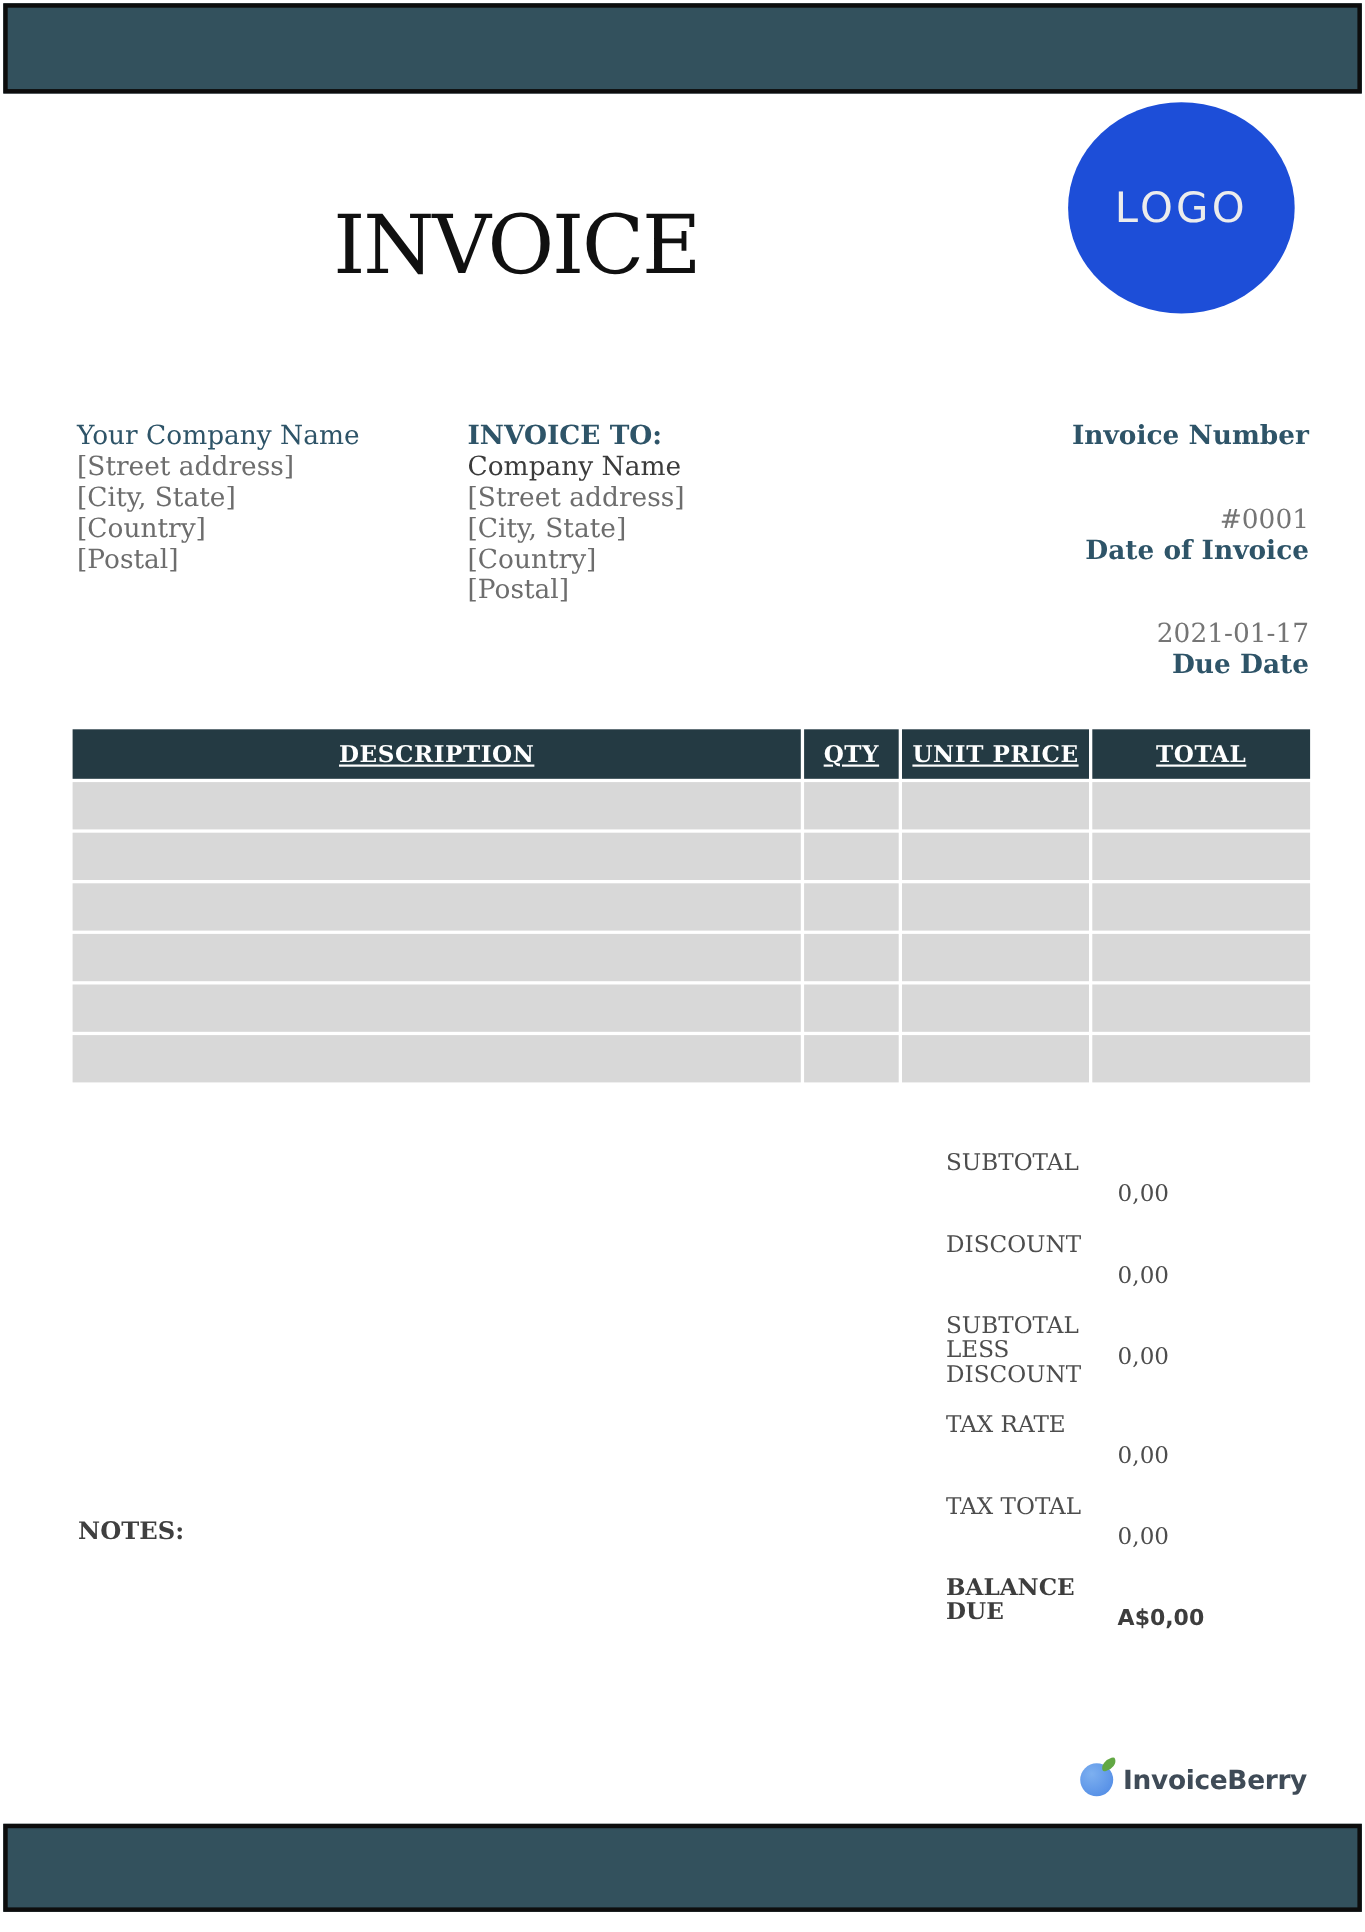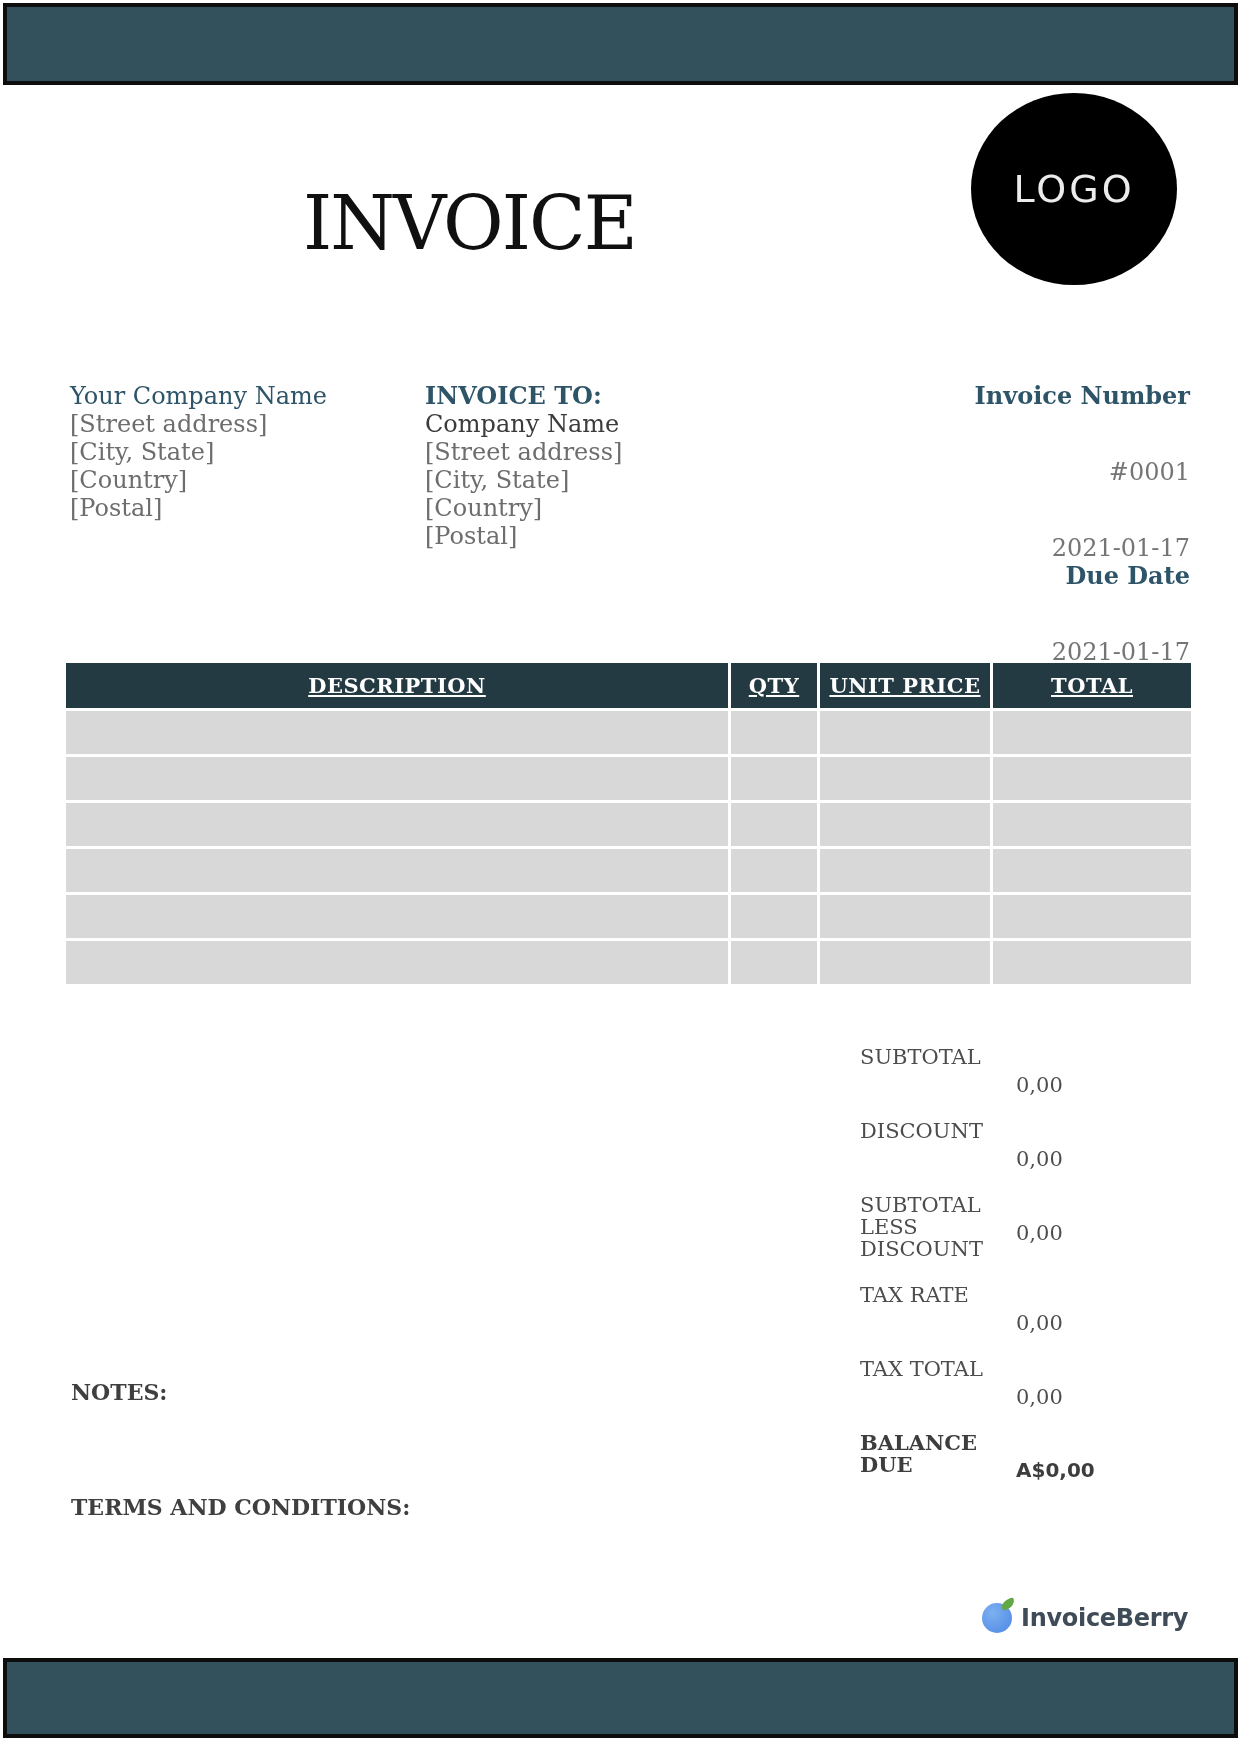--- a/index.html
+++ b/index.html
@@ -37,21 +37,21 @@
     color: #101010;
     font-weight: 500;
   }
   .logo-circle {
     position: absolute;
     left: 971px;
     top: 93px;
     width: 206px;
     height: 192px;
     border-radius: 50%;
-    background: #000000;
+    background: #1d4ed8;
     display: flex;
     align-items: center;
     justify-content: center;
   }
   .logo-circle .logo-text {
     font-family: "DejaVu Sans", "Liberation Sans", sans-serif;
     font-size: 38px;
     letter-spacing: 3px;
     color: #ececec;
   }
@@ -209,20 +209,21 @@
     <div class="name">Company Name</div>
     <div>[Street address]</div>
     <div>[City, State]</div>
     <div>[Country]</div>
     <div>[Postal]</div>
   </div>
 
   <div class="meta-block">
     <div class="meta-label">Invoice Number</div>
     <div class="meta-value">#0001</div>
+    <div class="meta-label">Date of Invoice</div>
     <div class="meta-value">2021-01-17</div>
     <div class="meta-label">Due Date</div>
     <div class="meta-value">2021-01-17</div>
   </div>
 
   <div class="items-table">
     <div class="items-head">
       <div class="th">DESCRIPTION</div>
       <div class="th">QTY</div>
       <div class="th">UNIT PRICE</div>
@@ -277,21 +278,20 @@
       <div class="t-label">TAX TOTAL</div>
       <div class="t-value">0,00</div>
     </div>
     <div class="total-row grand">
       <div class="t-label">BALANCE DUE</div>
       <div class="t-value">A$0,00</div>
     </div>
   </div>
 
   <div class="section-label notes">NOTES:</div>
-  <div class="section-label terms">TERMS AND CONDITIONS:</div>
 
   <div class="brand">
     <span class="berry">
         <span class="leaf"></span>
       </span>
     <span class="brand-name">InvoiceBerry</span>
   </div>
 
   <div class="bar bottom"></div>
 

